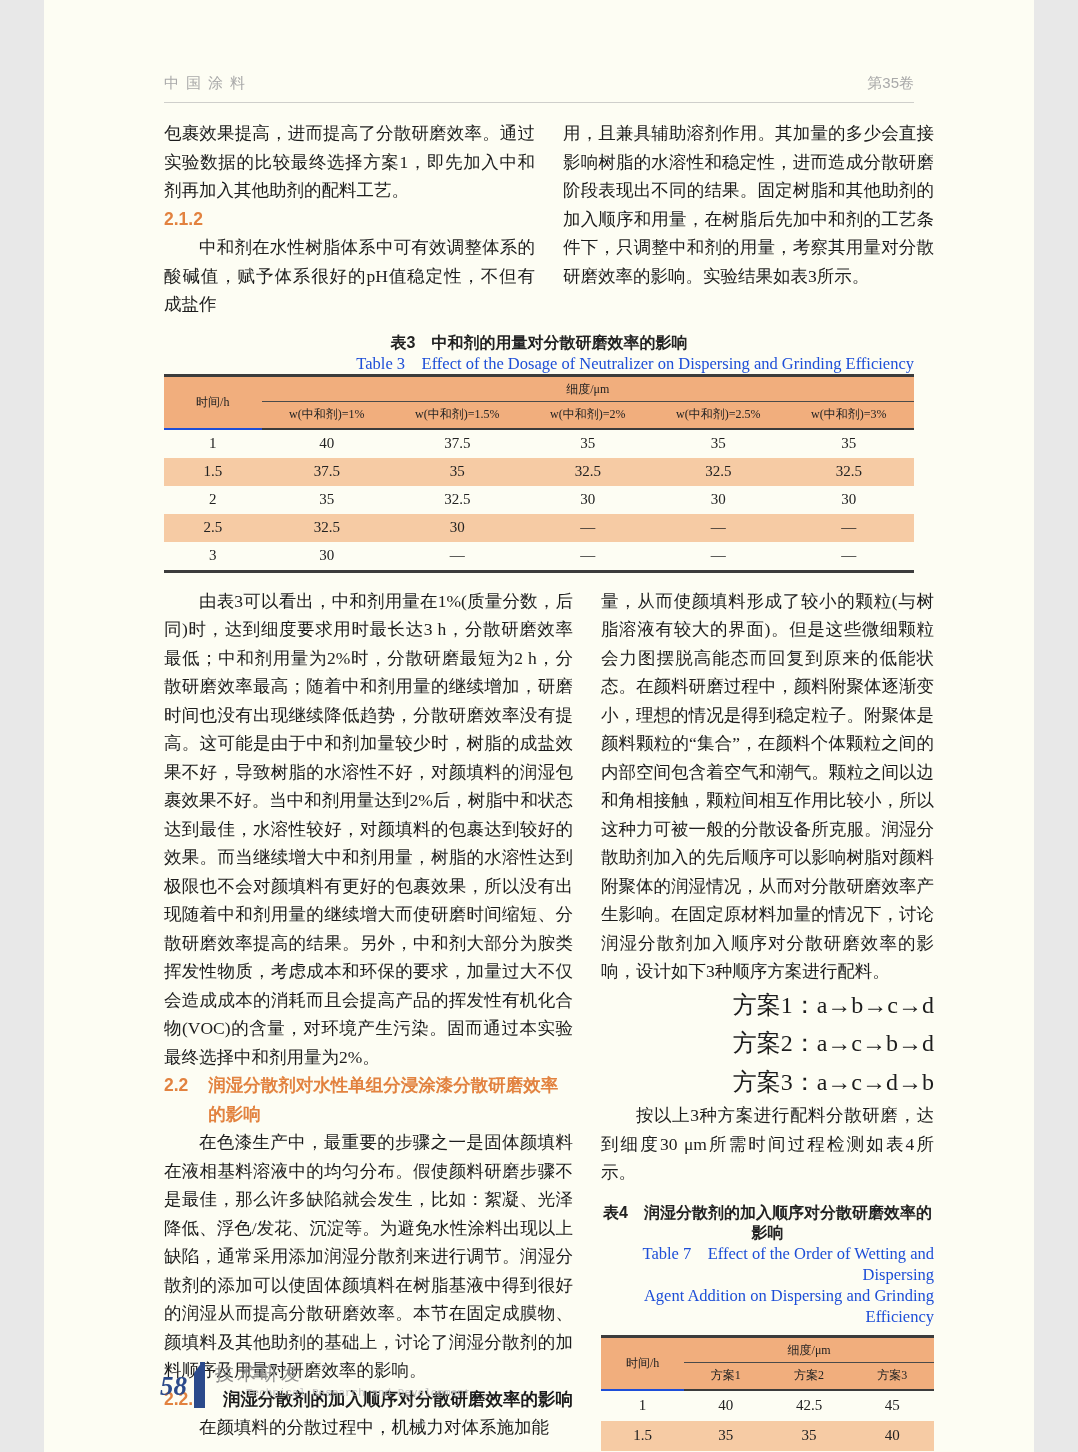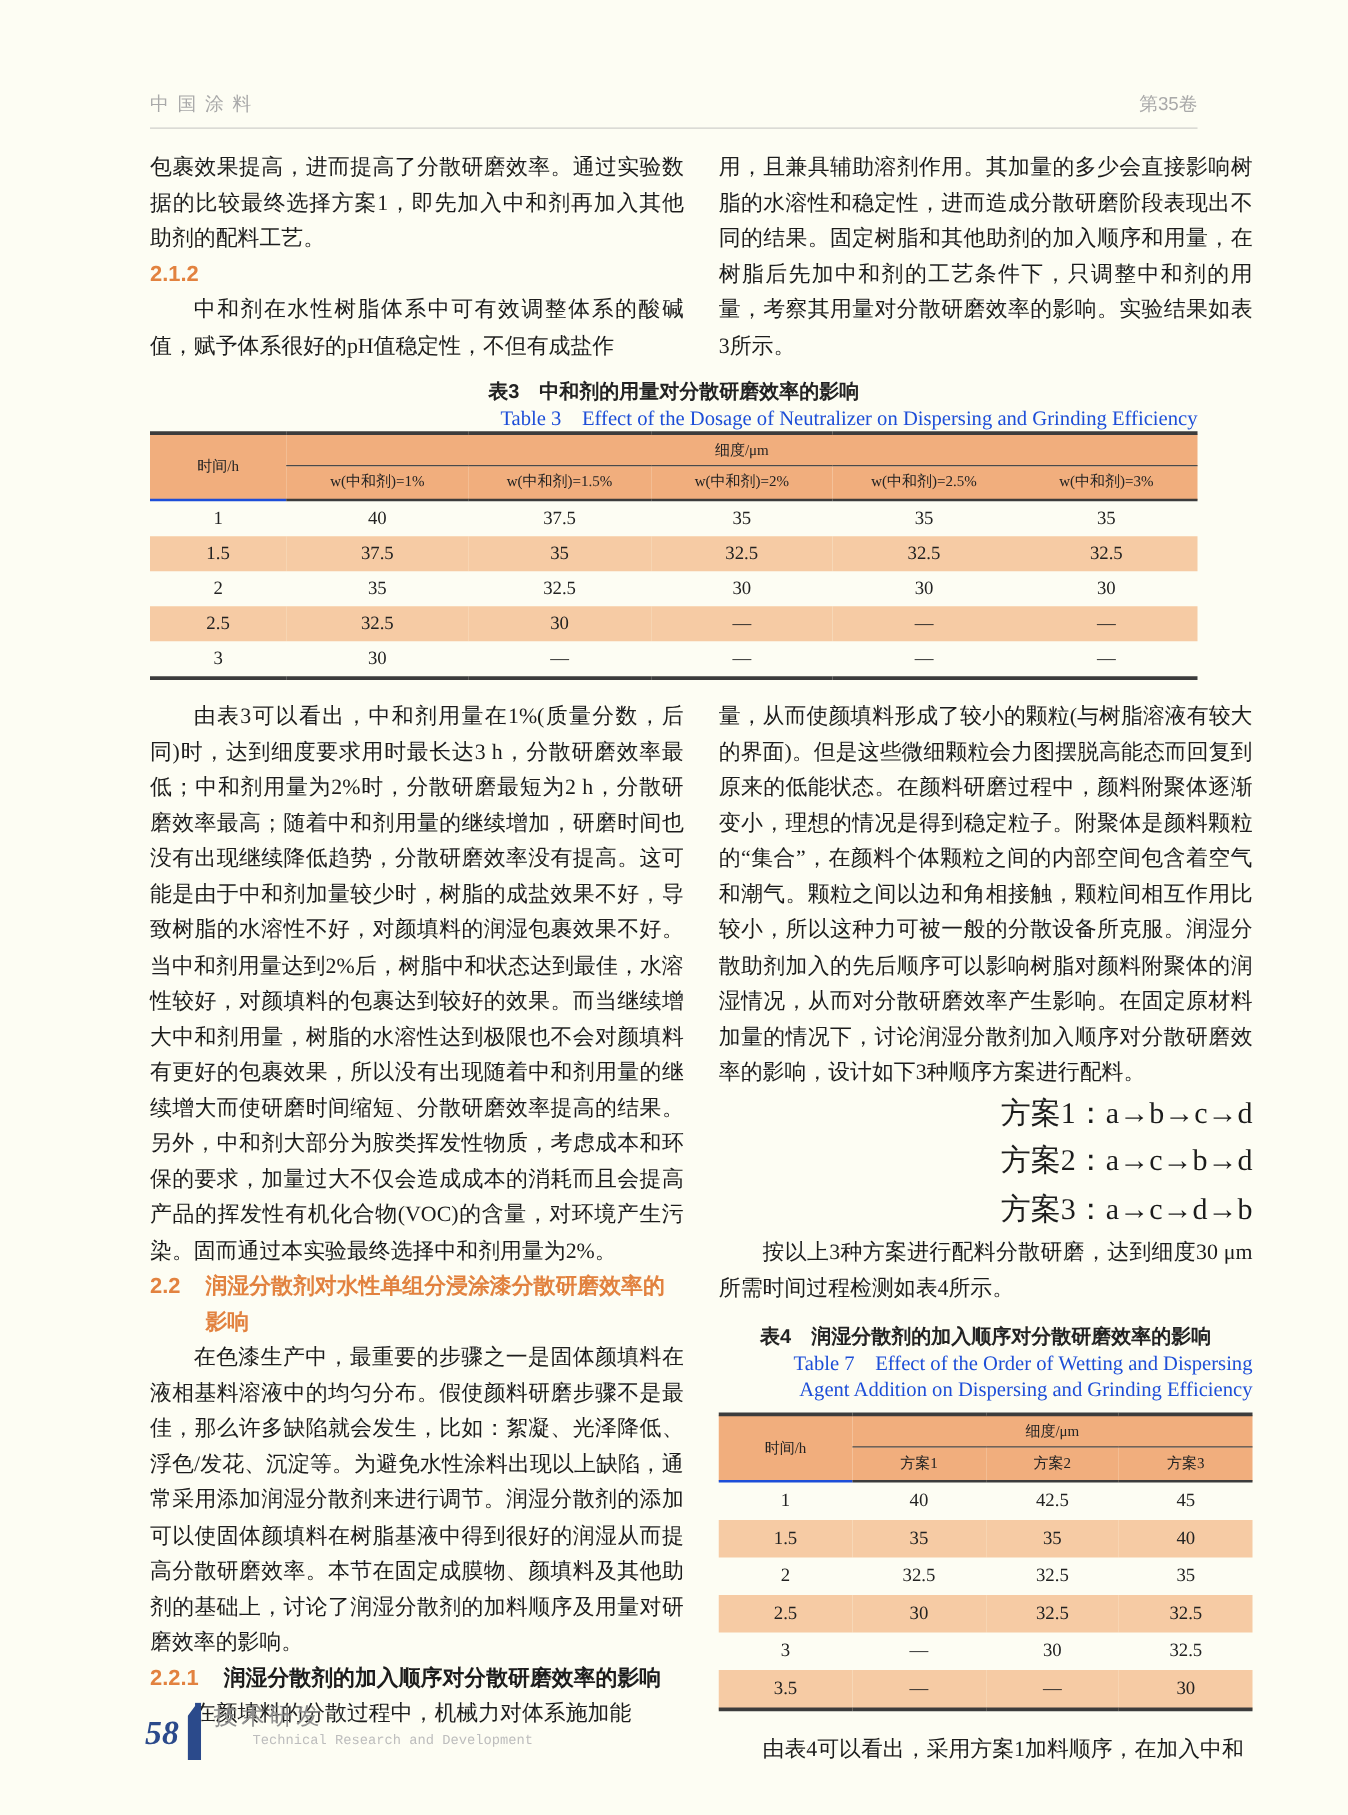--- a/index.html
+++ b/index.html
@@ -1,37 +1,37 @@
 <!DOCTYPE html>
 <html lang="zh" style="--accent: #e2823f; --thbg: #f1ae7d; --stripe: #f6cba4; --blue: #2b4a8b;"><head>
 <meta charset="utf-8">
 <style>
   html,body{margin:0;padding:0;background:#e8e8e8;}
   .page{
     position:relative;
-    width:1078px;height:1452px;
+    width:990px;height:1452px;
     margin:0 auto;
     background:#fdfdf3;
     overflow:hidden;
     font-family:"Liberation Serif","DejaVu Serif",serif;
     color:#1c1c1c;
   }
   
   .runhead{
     margin:74px 120px 0 120px;
     display:flex;justify-content:space-between;align-items:flex-end;
     color:#a9a9a9;font-size:15px;
     border-bottom:1px solid #cfcfcb;
     padding-bottom:9px;
     font-family:"Liberation Sans","DejaVu Sans",sans-serif;
   }
   .runhead .journal{letter-spacing:7px;}
   
   .cols{
-    margin:16px 76px 0 120px;
+    margin:16px 100px 0 120px;
     display:grid;grid-template-columns:1fr 1fr;column-gap:28px;
   }
   .col p{
     margin:0;
     font-size:17.5px;line-height:28.5px;
     text-align:justify;
     text-indent:2em;
   }
   .col p.noindent{text-indent:0;}
   .h-sub{

